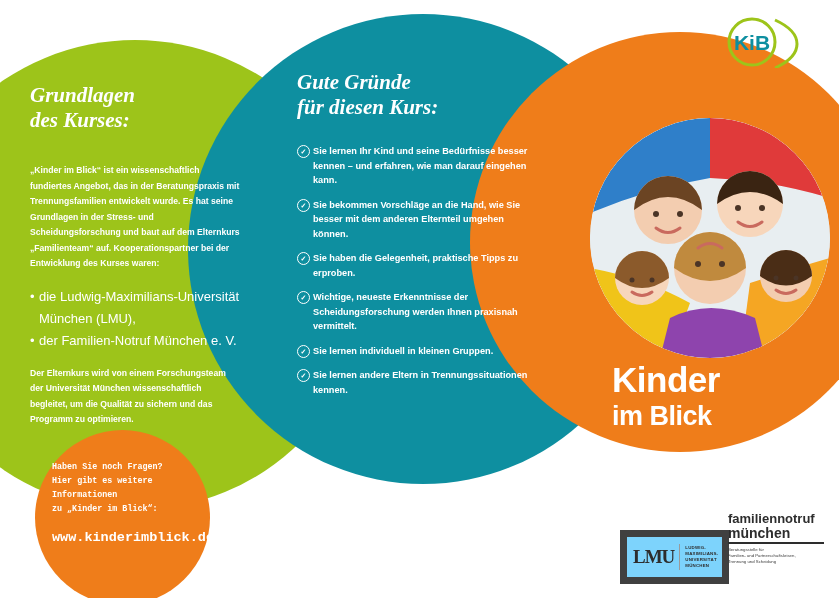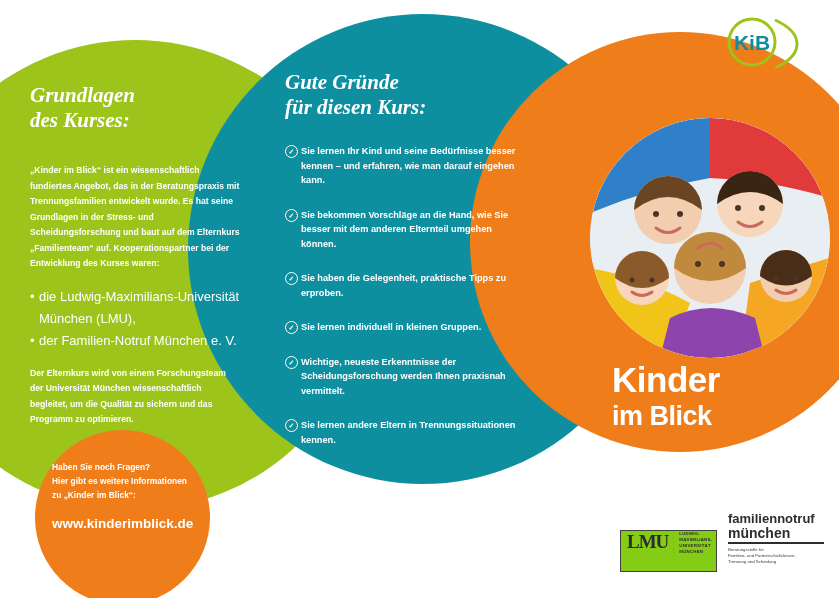--- a/index.html
+++ b/index.html
@@ -61,32 +61,32 @@
     padding-left:9px;
   }
   .bullet-list li:before{
     content:"\2022";position:absolute;left:0;top:0;
   }
   .bullet-list li.indent{padding-left:15px;}
   .bullet-list li.indent:before{content:"";}
 
   
   .col-mid{
-    position:absolute;left:285px;top:70px;width:235px;color:#ffffff;
+    position:absolute;left:297px;top:70px;width:235px;color:#ffffff;
   }
   .col-mid h2{
     margin:0 0 24px 0;
     font-family:"Liberation Serif", serif;
     font-style:italic;font-weight:bold;
     font-size:21px;line-height:25px;color:#ffffff;
   }
   .check-list{margin:0;padding:0;list-style:none;}
   .check-list li{
     position:relative;padding-left:16px;margin-bottom:10px;
-    font-size:9.2px;line-height:14.5px;font-weight:bold;margin-top:20px;
+    font-size:9.2px;line-height:14.5px;font-weight:bold;
   }
   .check-mark{
     position:absolute;left:0;top:1px;width:11px;height:11px;
     border-radius:50%;border:1.2px solid #ffffff;
     display:flex;align-items:center;justify-content:center;
     font-size:7px;line-height:1;font-weight:bold;color:#ffffff;
   }
 
   
   .title-block{
@@ -99,32 +99,32 @@
     font-size:27px;line-height:36px;font-weight:bold;letter-spacing:-0.5px;
   }
   .title-block .sub{
     margin-top:8px;
     font-family:"Liberation Serif", serif;font-style:italic;
     font-size:16px;line-height:20px;
   }
 
   
   .question{
-    position:absolute;left:52px;top:460px;width:165px;color:#ffffff;
+    position:absolute;left:52px;top:460px;width:165px;color:#ffffff;font-family:Liberation Mono, monospace;
   }
   .question p{margin:0;font-size:8.4px;line-height:14px;font-weight:bold;}
   .question .url{
     margin-top:14px;font-size:13.5px;font-weight:bold;line-height:16px;
   }
 
   
   .lmu-logo{
     position:absolute;left:620px;top:530px;width:95px;height:40px;
-    border:1px solid #404040;background:#84cc16;
-    display:flex;align-items:flex-start;
+    border:7px solid #404040;background:#7dd3fc;
+    display:flex;align-items:center;
   }
   .lmu-mark{
     font-family:"Liberation Serif", serif;font-weight:bold;font-size:19px;
     color:#2d2d2d;padding-left:6px;letter-spacing:-1px;
   }
   .lmu-sep{width:1px;height:26px;background:#9a9a9a;margin:0 5px;}
   .lmu-text{
     font-size:4.4px;line-height:6px;color:#2d2d2d;font-weight:bold;
     letter-spacing:0.2px;
   }
@@ -235,25 +235,25 @@
       <li>
         <span class="check-mark">✓</span>
         <span>Sie bekommen Vorschläge an die Hand, wie Sie besser mit dem anderen Elternteil umgehen können.</span>
       </li>
       <li>
         <span class="check-mark">✓</span>
         <span>Sie haben die Gelegenheit, praktische Tipps zu erproben.</span>
       </li>
       <li>
         <span class="check-mark">✓</span>
+        <span>Wichtige, neueste Erkenntnisse der Scheidungsforschung werden Ihnen praxisnah vermittelt.</span>
+      </li>
+      <li>
+        <span class="check-mark">✓</span>
         <span>Sie lernen individuell in kleinen Gruppen.</span>
-      </li>
-      <li>
-        <span class="check-mark">✓</span>
-        <span>Wichtige, neueste Erkenntnisse der Scheidungsforschung werden Ihnen praxisnah vermittelt.</span>
       </li>
       <li>
         <span class="check-mark">✓</span>
         <span>Sie lernen andere Eltern in Trennungssituationen kennen.</span>
       </li>
     </ul>
   </div>
 
   <div class="title-block">
     <div class="t1">Kinder</div>

